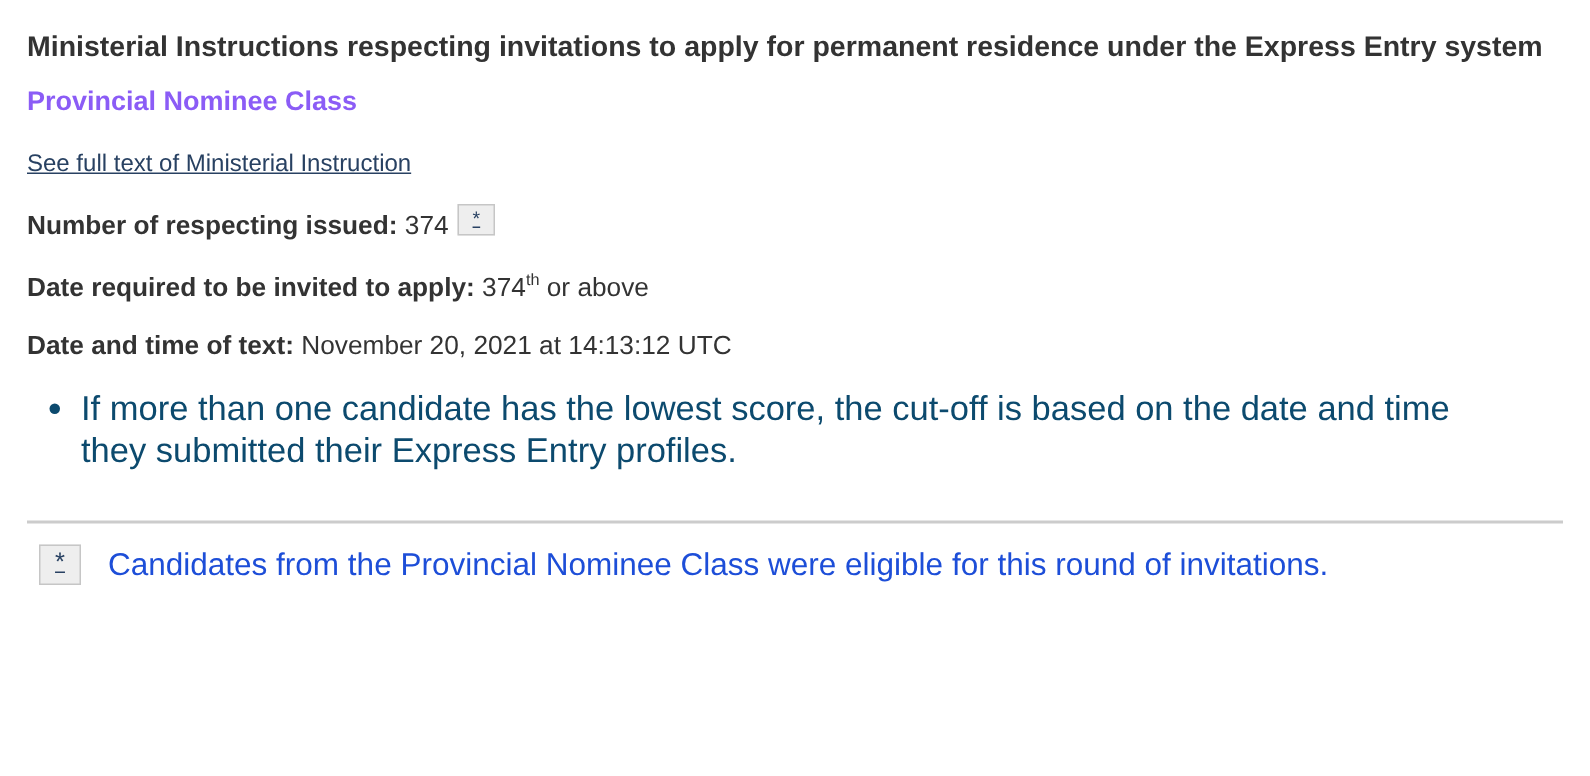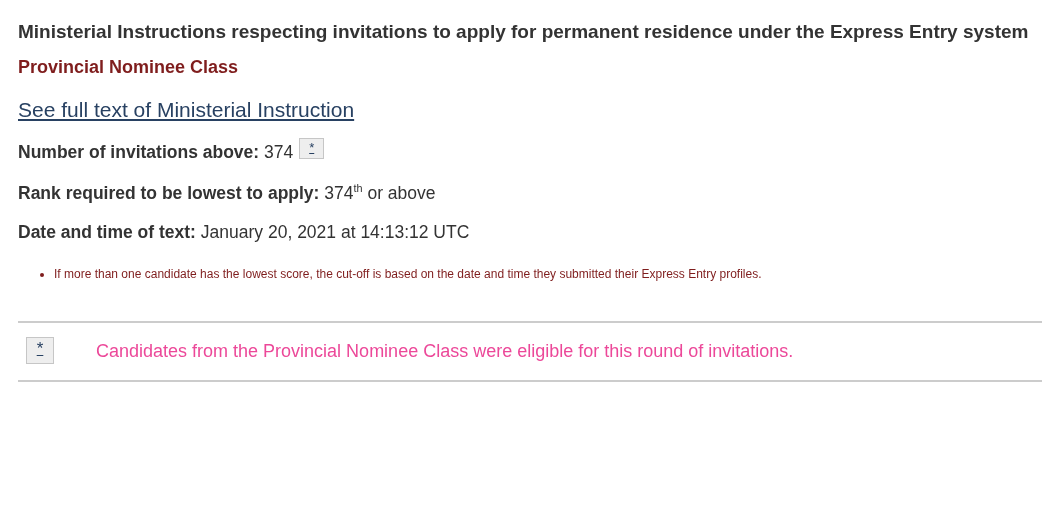--- a/index.html
+++ b/index.html
@@ -20,27 +20,27 @@
     font-weight: bold;
     line-height: 29px;
     color: #333333;
     margin: 0 0 10px 0;
   }
   h3.round-title span { display: block; }
   h4.class-heading {
     font-size: 18px;
     font-weight: bold;
     line-height: 22px;
-    color: #7f1d1d;
+    color: #8b5cf6;
     margin: 0 0 21px 0;
   }
   p.link-line { margin: 0 0 19px 0; line-height: 21px; }
   a.text-link {
     color: #284162;
-    font-size: 21px;
+    font-size: 16px;
     text-decoration: underline;
     cursor: pointer;
   }
   p.field {
     font-size: 17.5px;
     line-height: 22px;
     margin: 0 0 17px 0;
     color: #333333;
   }
   p.field strong { font-weight: bold; }
@@ -59,24 +59,24 @@
     height: 21px;
     position: relative;
     top: -6px;
     margin-left: 6px;
   }
   ul.notes {
     margin: 16px 0 0 0;
     padding-left: 36px;
   }
   ul.notes li {
-    font-size: 12px;
+    font-size: 23px;
     line-height: 28px;
     max-width: 950px;
-    color: #7f1d1d;
+    color: #0c4a6e;
   }
   aside.footnotes { margin-top: 33px; }
   aside.footnotes hr {
     border: none;
     border-top: 2px solid #cccccc;
     height: 0;
   }
   .fnrow {
     display: flex;
     align-items: flex-start;
@@ -85,55 +85,55 @@
   .fnbtn-lg {
     width: 28px;
     height: 27px;
     font-size: 17px;
     line-height: 22px;
     top: 0;
     margin-left: 0;
     flex: 0 0 auto;
   }
   .fnrow p {
-    font-size: 18px;
+    font-size: 21px;
     line-height: 24px;
-    margin-left: 42px;
+    margin-left: 18px;
     padding-top: 2px;
-    color: #ec4899;
+    color: #1d4ed8;
   }
 </style>
 </head>
 <body>
 
 <div class="page">
 
   <h3 class="round-title">
     <span>Ministerial Instructions respecting invitations to apply for permanent residence under the Express Entry system</span>
   </h3>
 
   <h4 class="class-heading">Provincial Nominee Class</h4>
 
   <p class="link-line">
     <a class="text-link">See full text of Ministerial Instruction</a>
   </p>
 
   <p class="field">
-    <strong>Number of invitations above:</strong>
+    <strong>Number of respecting issued:</strong>
     <span>374</span><a class="fnbtn">*</a>
   </p>
 
   <p class="field">
-    <strong>Rank required to be lowest to apply:</strong>
+    <strong>Date required to be invited to apply:</strong>
     <span>374</span><sup class="ord">th</sup><span> or above</span>
   </p>
 
   <p class="field">
     <strong>Date and time of text:</strong>
-    <span>January 20, 2021 at 14:13:12 UTC</span>
+    <span>November 20, 2021 at 14:13:12 UTC</span>
   </p>
 
 
 
   <ul class="notes">
     <li>If more than one candidate has the lowest score, the cut-off is based on the date and time they submitted their Express Entry profiles.</li>
   </ul>
 
   <aside class="footnotes">
     <hr>

